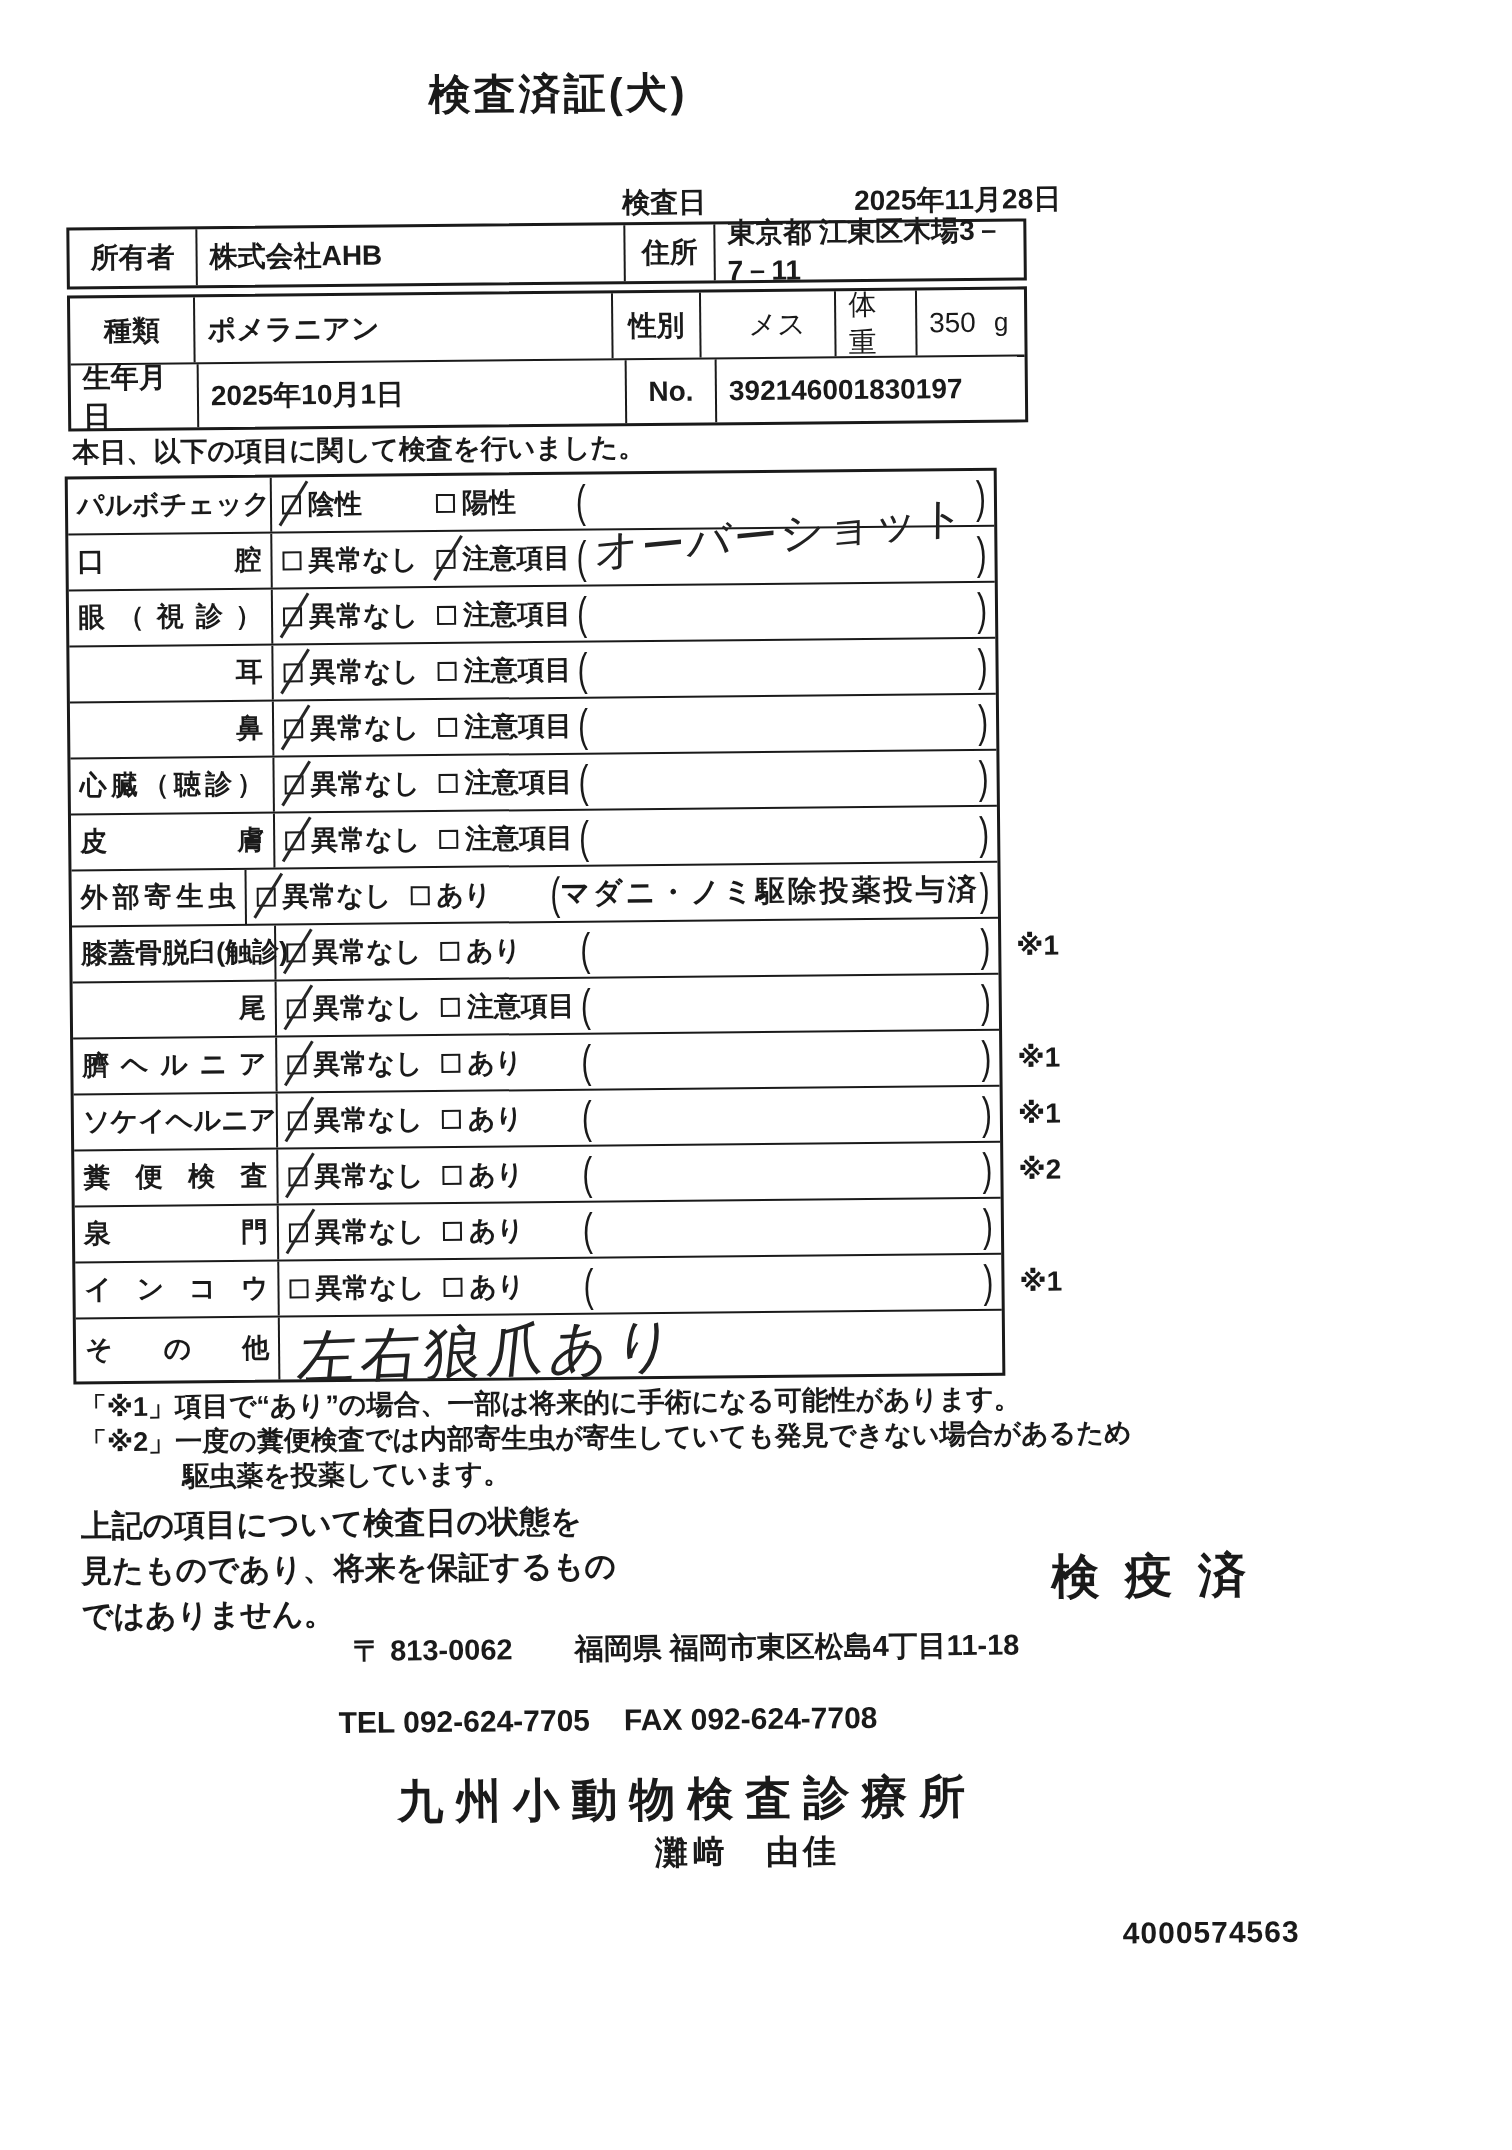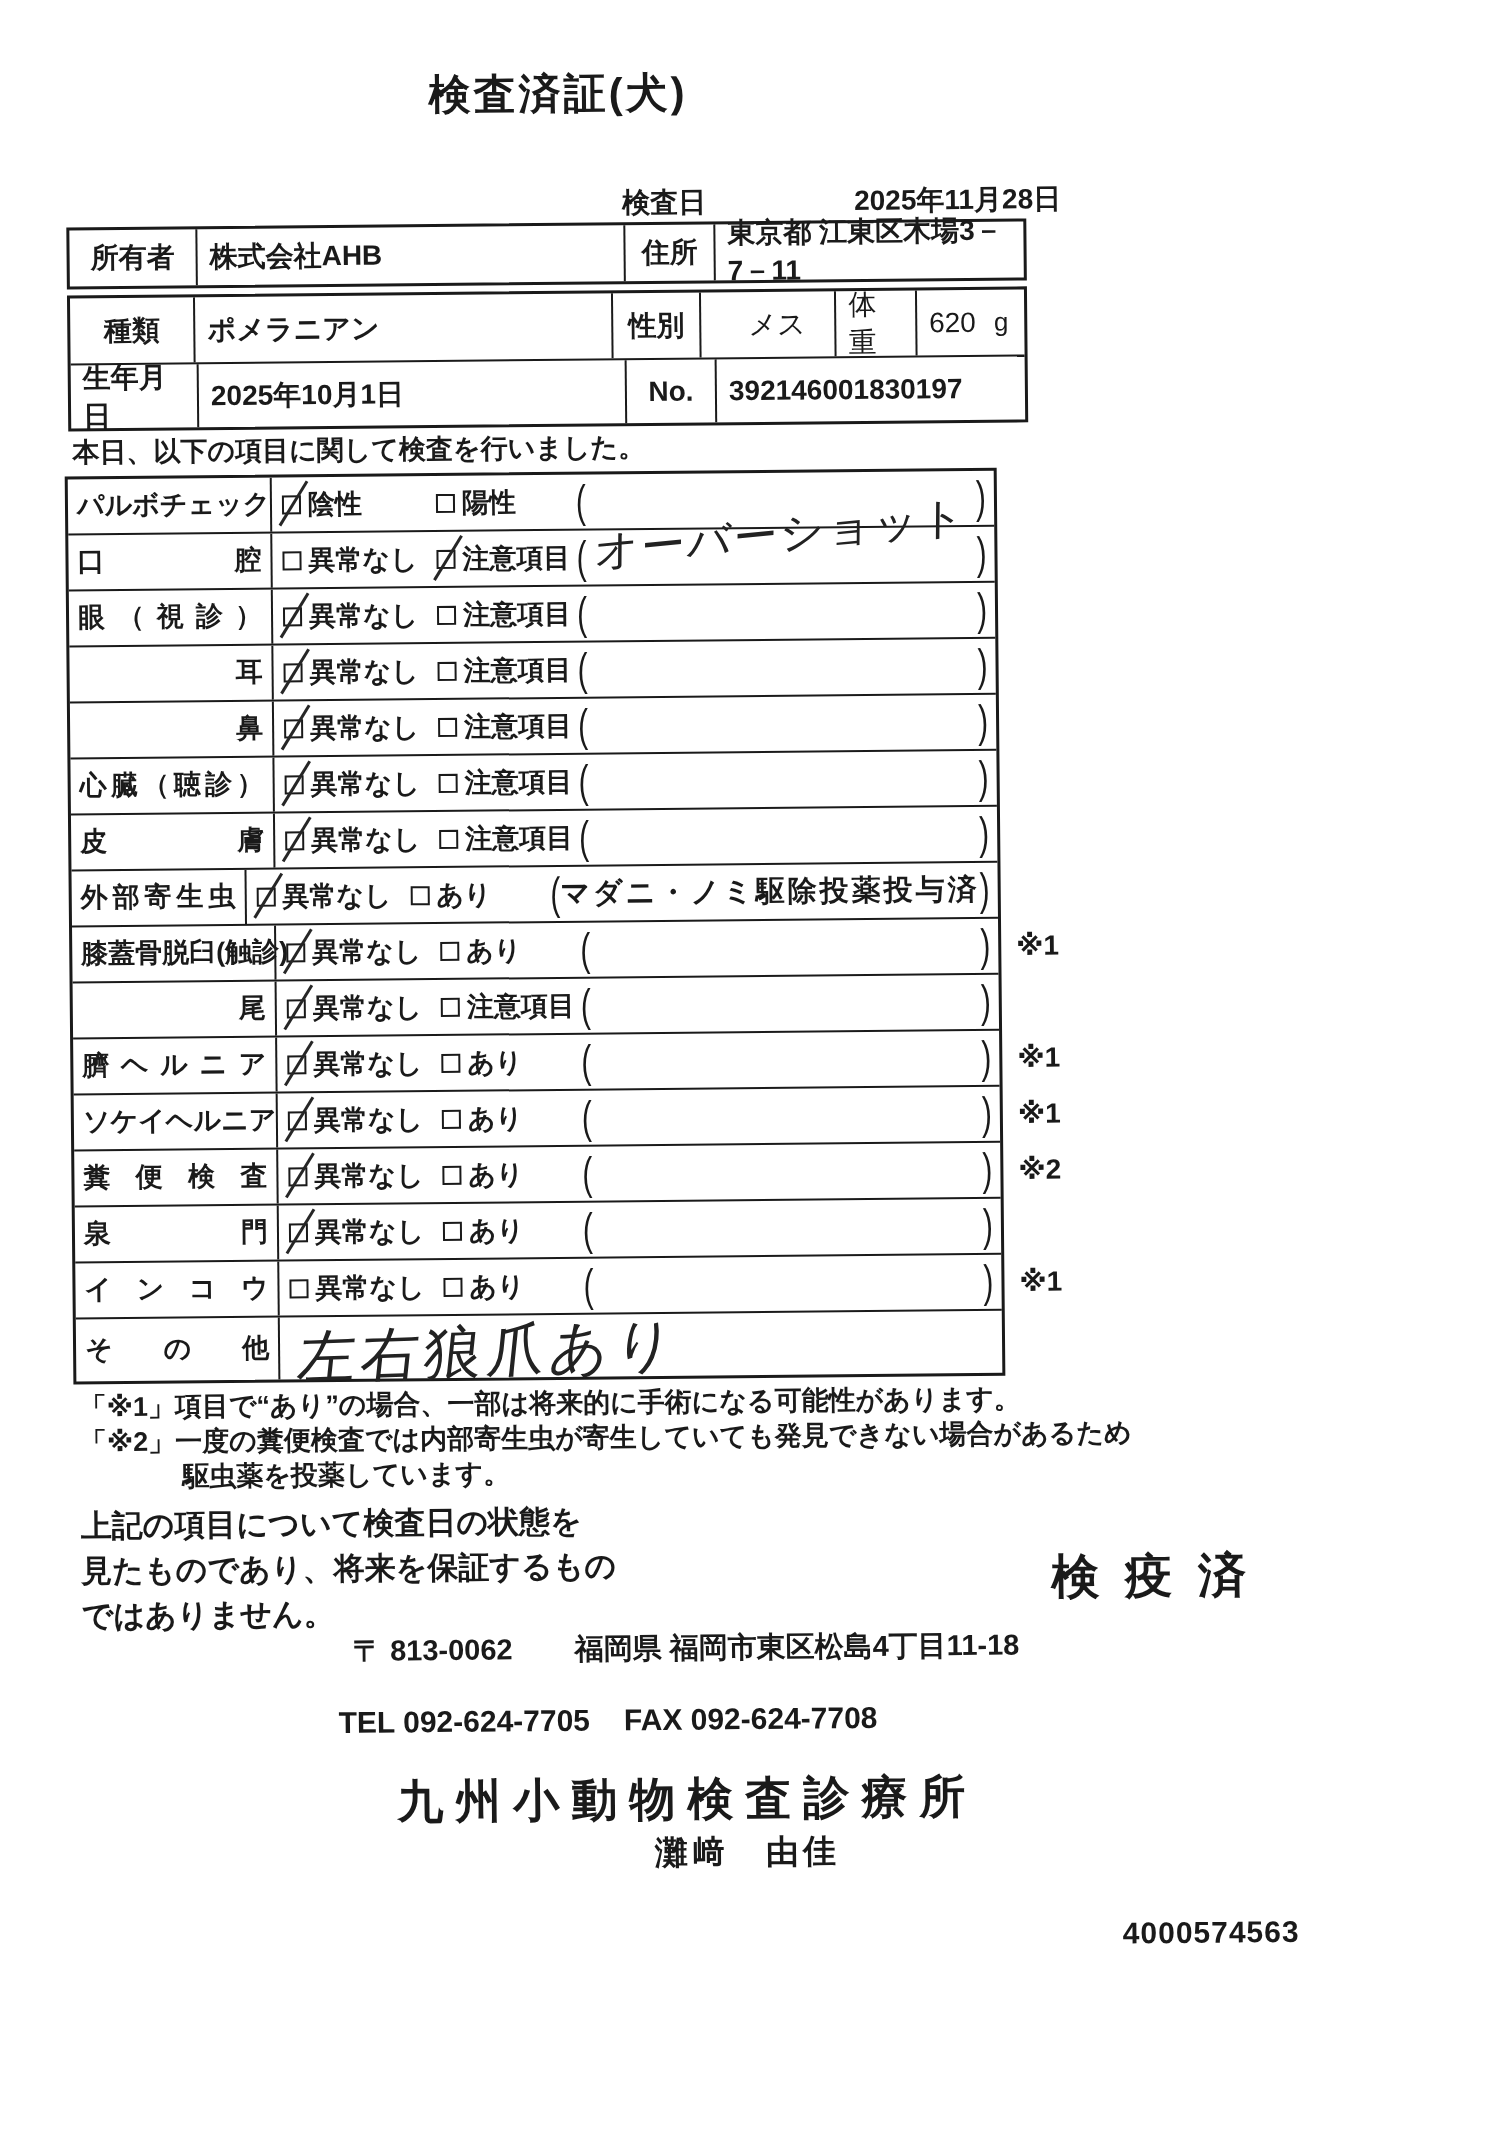--- a/index.html
+++ b/index.html
@@ -93,21 +93,21 @@
     </div>
 
     <div class="htable pet">
       <div class="hrow tall">
         <div class="hcell lab">種類</div>
         <div class="hcell val">ポメラニアン</div>
         <div class="hcell lab2">性別</div>
         <div class="hcell sex">メス</div>
         <div class="hcell wlab">体重</div>
         <div class="hcell wval">
-          <span>620</span>
+          <span>350</span>
           <span class="unit">g</span>
         </div>
       </div>
       <div class="hrow tall">
         <div class="hcell lab">生年月日</div>
         <div class="hcell val">2025年10月1日</div>
         <div class="hcell lab2">No.</div>
         <div class="hcell val2">392146001830197</div>
       </div>
     </div>

